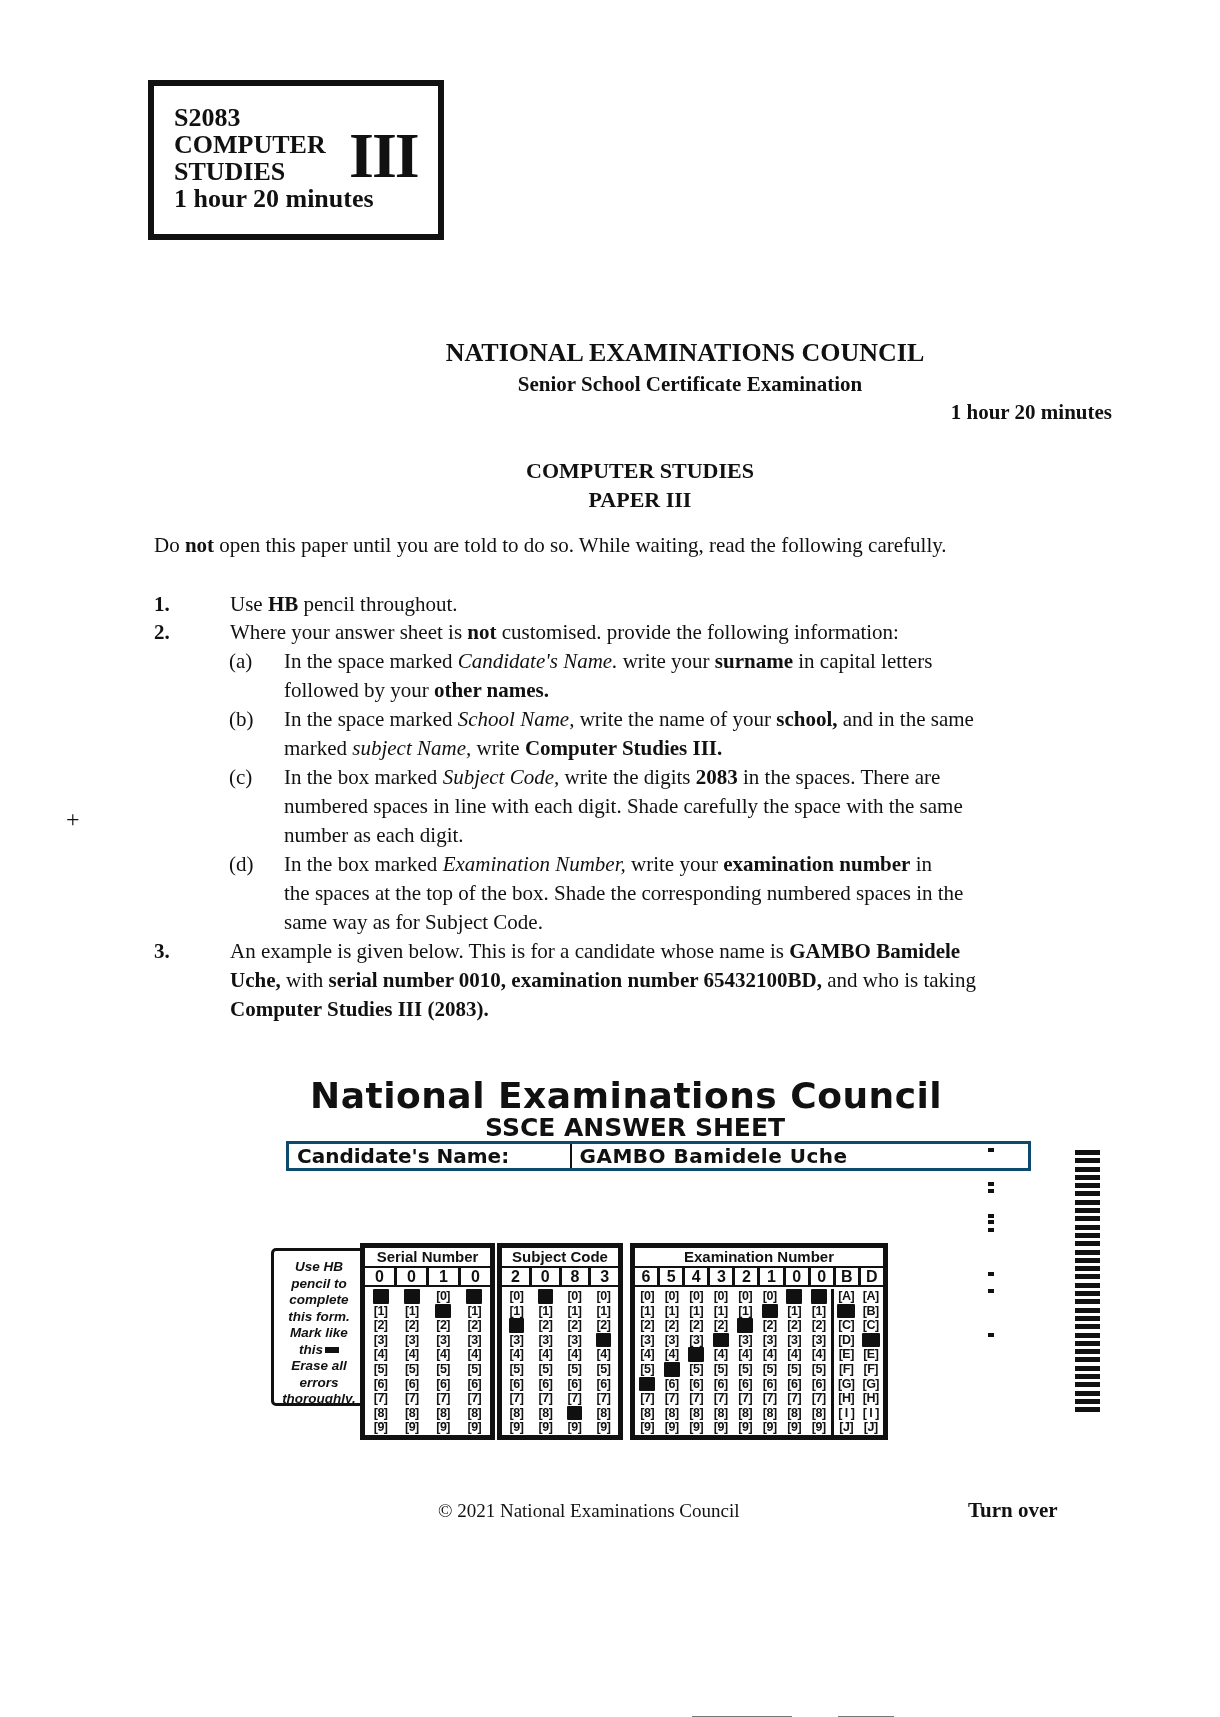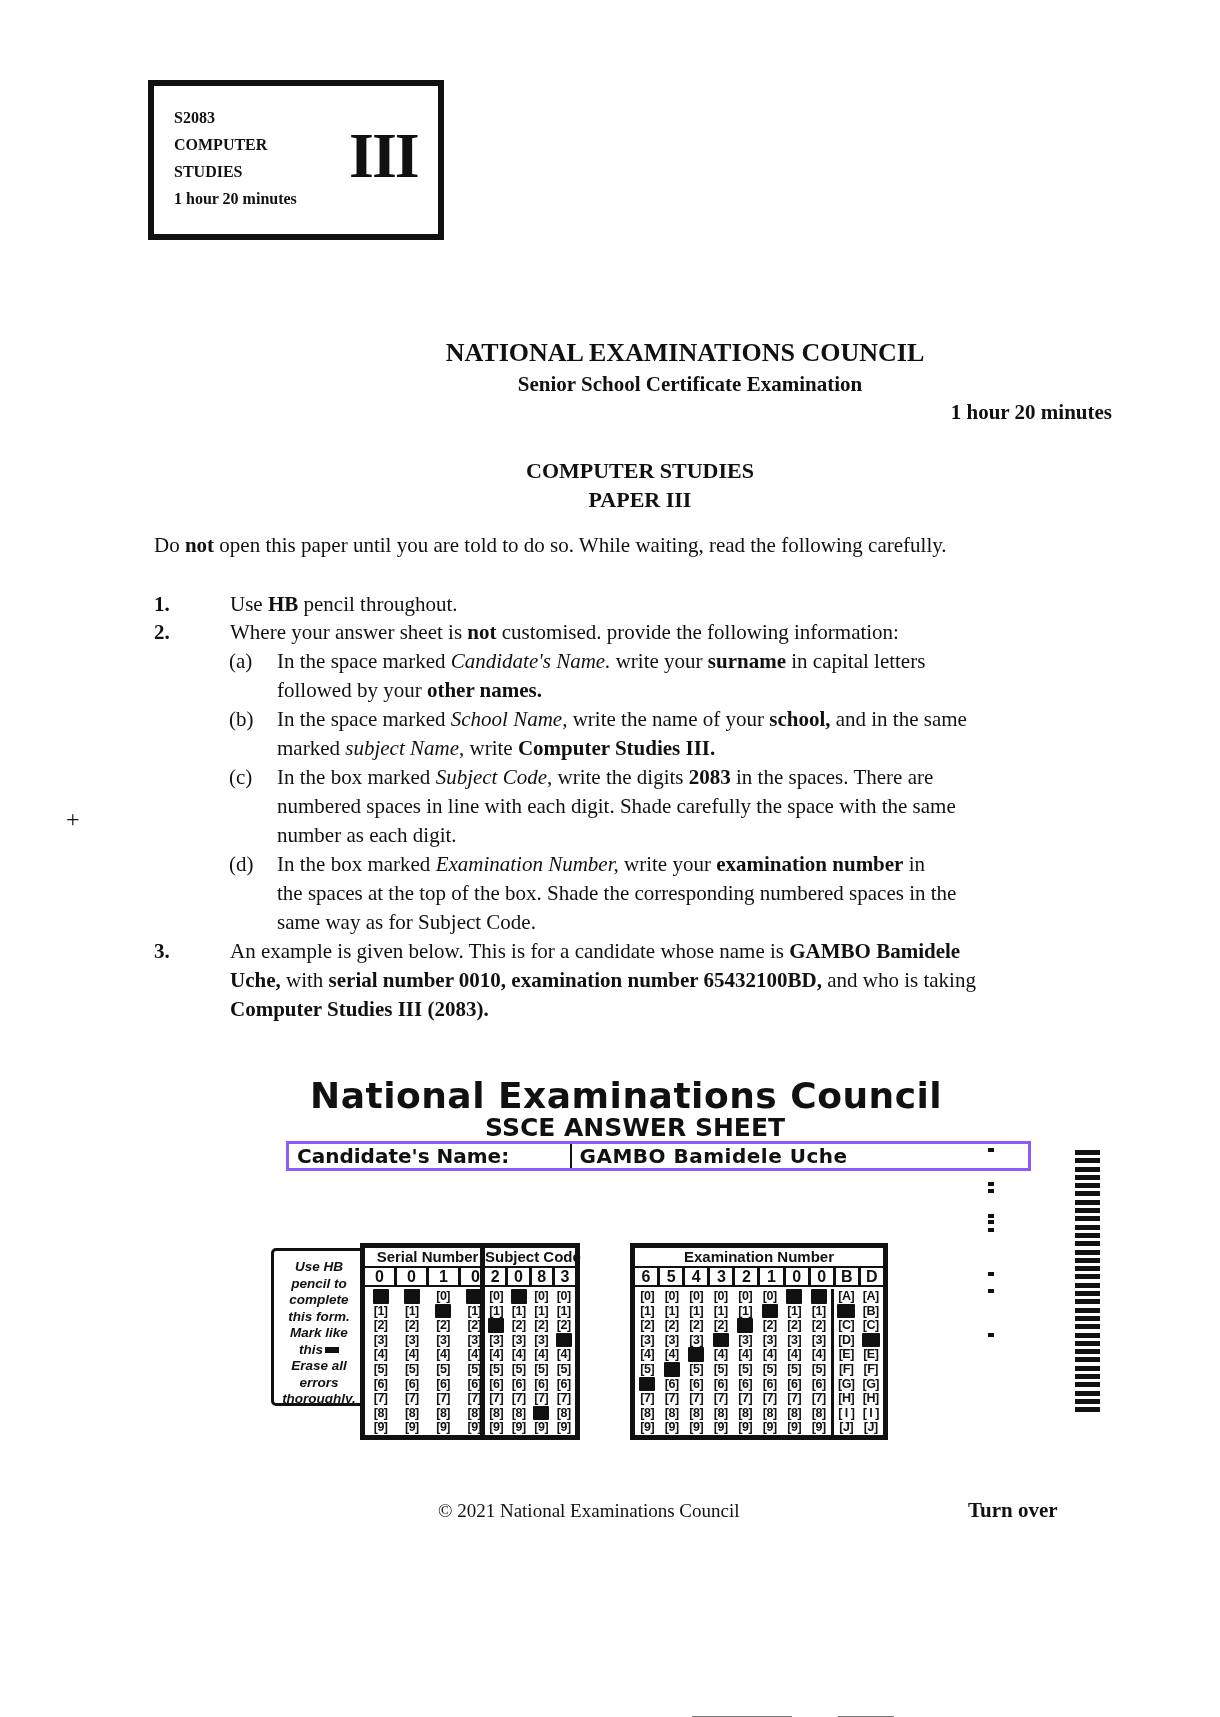--- a/index.html
+++ b/index.html
@@ -4,51 +4,51 @@
 <style>
   * { box-sizing: border-box; margin: 0; padding: 0; }
   html, body { width: 1220px; height: 1717px; background: #ffffff; overflow: hidden; }
   body { position: relative; font-family: "Liberation Serif", "DejaVu Serif", serif; color: #111; }
 
   
   .code-box {
     position: absolute; left: 148px; top: 80px; width: 296px; height: 160px;
     border: 6px solid #111; padding: 18px 0 0 20px;
   }
-  .code-box .line { font-weight: bold; font-size: 16px; line-height: 27px; }
+  .code-box .line { font-weight: bold; font-size: 26px; line-height: 27px; }
   .code-box .roman {
     position: absolute; left: 195px; top: 38px; font-size: 64px; font-weight: bold;
     letter-spacing: -2px; line-height: 64px;
   }
 
   .center { position: absolute; left: 0; width: 1220px; text-align: center; }
   .council-title { top: 338px; font-weight: bold; font-size: 26px; left: 75px; }
   .council-sub { top: 372px; font-weight: bold; font-size: 21px; left: 80px; }
   .duration-right { position: absolute; right: 108px; top: 400px; font-weight: bold; font-size: 21px; }
   .subject-title { top: 458px; font-weight: bold; font-size: 22px; left: 30px; }
   .paper-title { top: 487px; font-weight: bold; font-size: 22px; left: 30px; }
 
   .intro { position: absolute; left: 154px; top: 533px; font-size: 21px; }
 
   .instr { position: absolute; left: 154px; width: 990px; font-size: 21px; line-height: 29px; }
   .instr .num { position: absolute; left: 0; font-weight: bold; }
   .instr .txt { position: absolute; left: 76px; white-space: nowrap; }
   .sub { position: absolute; left: 229px; font-size: 21px; line-height: 29px; }
   .sub .lbl { position: absolute; left: 0; }
-  .sub .body { position: absolute; left: 48px; white-space: nowrap; }
+  .sub .body { position: absolute; left: 55px; white-space: nowrap; }
   b { font-weight: bold; }
   i { font-style: italic; }
 
   .margin-mark { position: absolute; left: 66px; top: 806px; font-size: 24px; }
 
   
   .sheet { position: absolute; left: 260px; top: 1075px; width: 790px; font-family: "DejaVu Sans", sans-serif; }
   .sheet-title { position: absolute; left: 50px; top: 0; font-size: 36px; font-weight: bold; letter-spacing: 0.5px; white-space: nowrap; }
   .sheet-sub { position: absolute; left: 225px; top: 38px; font-size: 25px; font-weight: bold; white-space: nowrap; }
-  .info-table { position: absolute; left: 26px; top: 66px; width: 745px; border: 3px solid #8b5cf6; border-collapse: collapse; }
+  .info-table { position: absolute; left: 26px; top: 66px; width: 745px; border: 3px solid #0c4a6e; border-collapse: collapse; }
   .info-table td { border: 2px solid #111; height: 27px; padding: 0 8px; white-space: nowrap; }
   .info-table td.k { font-weight: bold; font-size: 20px; width: 283px; }
   .info-table td.v { font-size: 18px; }
   .info-table tr:first-child td.v { font-size: 20px; font-weight: bold; letter-spacing: 0.5px; margin-top: 8px; }
 
   .hint-box {
     position: absolute; left: 11px; top: 173px; width: 96px; height: 158px;
     border: 3px solid #111; border-radius: 5px;
     font-family: "Liberation Sans", sans-serif; font-weight: bold; font-style: italic;
     font-size: 13.5px; line-height: 16.5px; text-align: center; padding-top: 8px;
@@ -238,21 +238,21 @@
           <span class="bubble">[3]</span>
           <span class="bubble">[4]</span>
           <span class="bubble">[5]</span>
           <span class="bubble">[6]</span>
           <span class="bubble">[7]</span>
           <span class="bubble">[8]</span>
           <span class="bubble">[9]</span>
         </div>
       </div>
     </div>
-  <div class="grid-box" id="subject-box" style="left:220px; width:100px;">
+  <div class="grid-box" id="subject-box" style="left:237px; width:126px;">
       <div class="gh">Subject Code</div>
       <div class="digits">
         <span>2</span>
         <span>0</span>
         <span>8</span>
         <span>3</span>
       </div>
       <div class="cols">
         <div class="col">
           <span class="bubble">[0]</span>

